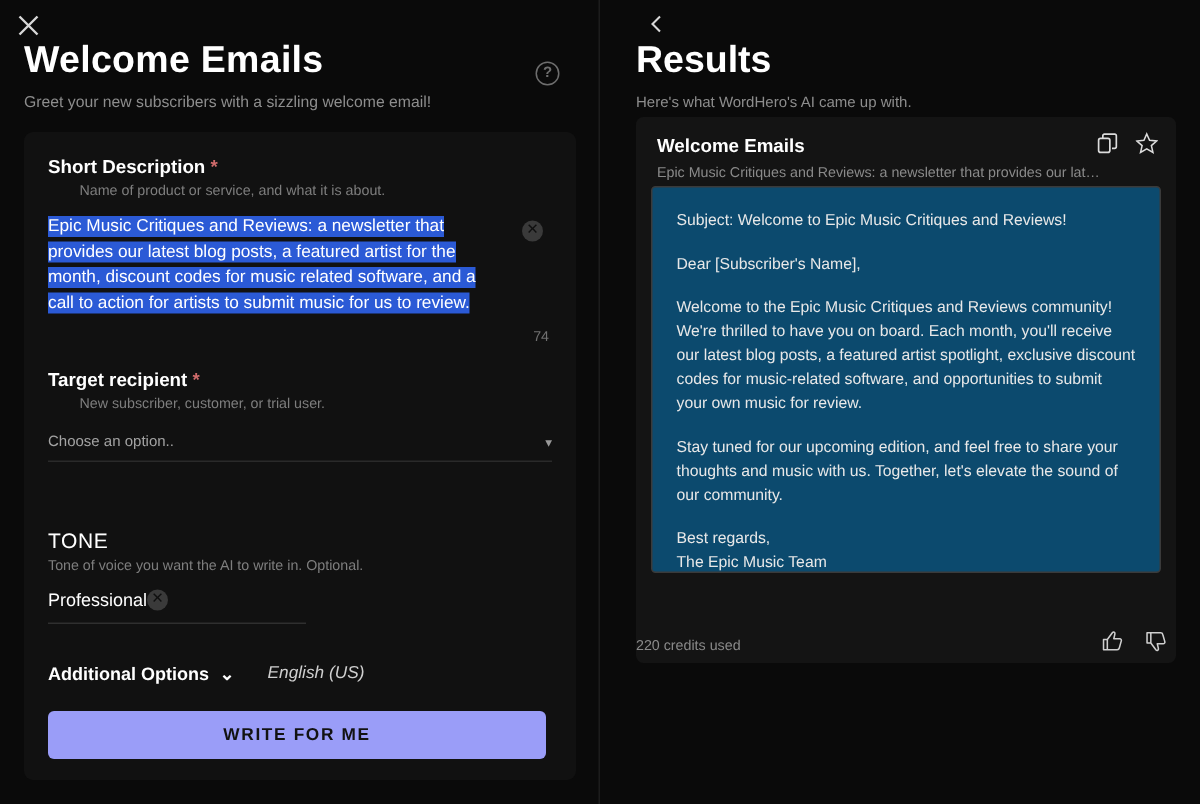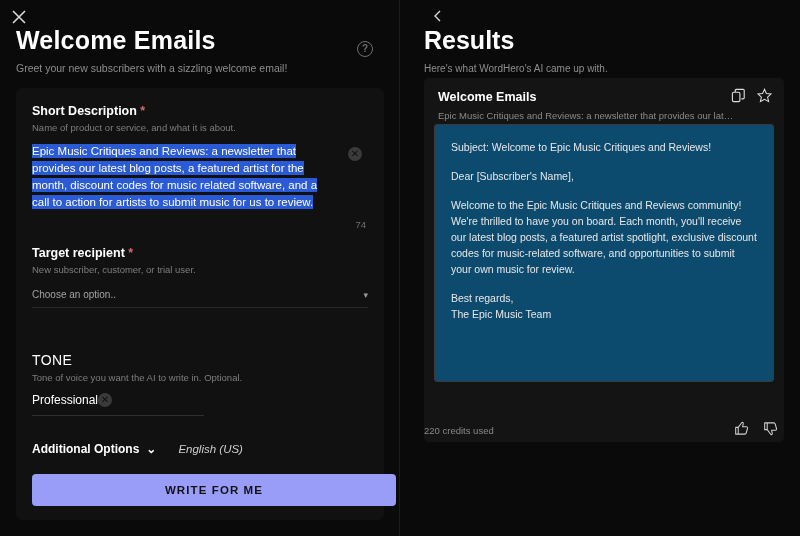--- a/index.html
+++ b/index.html
@@ -71,20 +71,21 @@
   .field-label {
     font-size: 12.5px;
     color: #ffffff;
     font-weight: bold;
   }
   .req { color: #d06b6b; font-weight: bold; }
   .field-hint {
     font-size: 9.5px;
     color: #7e7e7e;
     margin-top: 4px;
+    margin-left: 21px;
   }
   .textarea-wrap {
     position: relative;
     margin-top: 10px;
   }
   .desc-text {
     font-size: 11.5px;
     line-height: 17px;
     color: #ffffff;
     width: 300px;
@@ -183,21 +184,21 @@
     cursor: pointer;
   }
   .lang-label {
     font-size: 11.5px;
     color: #cfcfcf;
     font-style: italic;
   }
   .write-btn {
     position: absolute;
     left: 16px; bottom: 14px;
-    width: 364px; height: 32px;
+    width: 332px; height: 32px;
     background: #9a9df8;
     border: none;
     border-radius: 4px;
     color: #121212;
     font-size: 11.5px;
     font-weight: bold;
     letter-spacing: 1.1px;
     cursor: pointer;
   }
   
@@ -384,20 +385,21 @@
           <svg viewBox="0 0 16 16" aria-hidden="true">
             <path d="M8 1.4 L10 5.9 L15 6.4 L11.3 9.7 L12.4 14.5 L8 12 L3.6 14.5 L4.7 9.7 L1 6.4 L6 5.9 Z" stroke="currentColor" stroke-width="1.1" fill="none"></path>
           </svg>
         </span>
       </div>
 
       <div class="output-box">
         <p>Subject: Welcome to Epic Music Critiques and Reviews!</p>
         <p>Dear [Subscriber's Name],</p>
         <p>Welcome to the Epic Music Critiques and Reviews community! We're thrilled to have you on board. Each month, you'll receive our latest blog posts, a featured artist spotlight, exclusive discount codes for music-related software, and opportunities to submit your own music for review.</p>
+        <p>Stay tuned for our upcoming edition, and feel free to share your thoughts and music with us. Together, let's elevate the sound of our community.</p>
         <p style="white-space:pre-line">Best regards,
 The Epic Music Team</p>
 
       </div>
 
       <div class="credits">220 credits used</div>
 
       <div class="feedback">
         <span class="fb">
           <svg viewBox="0 0 16 16" aria-hidden="true">

